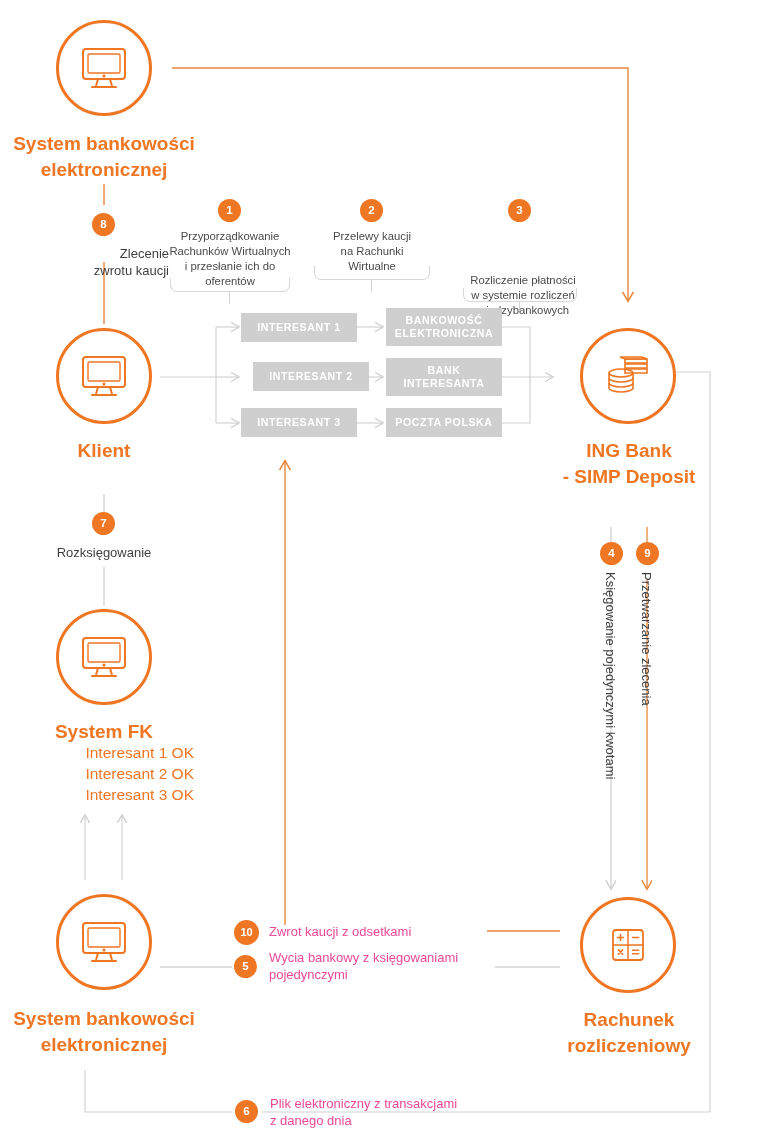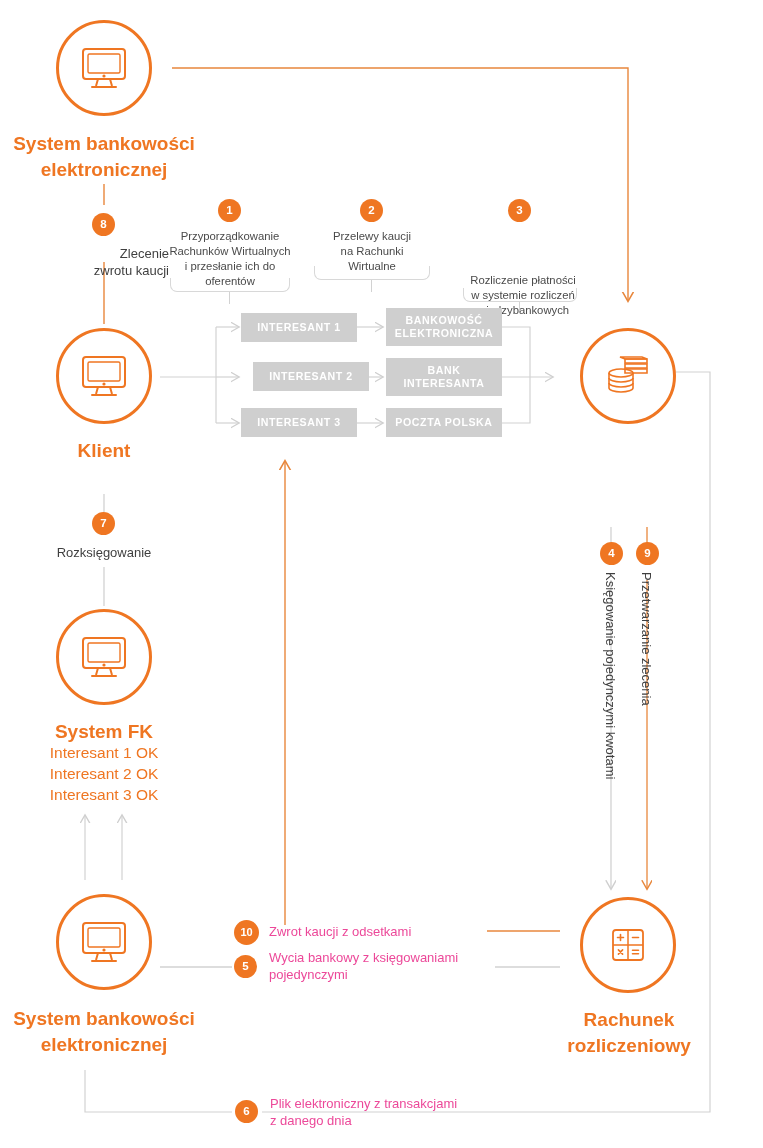--- a/index.html
+++ b/index.html
@@ -252,20 +252,22 @@
         <path d="M22 10 L44 10 L44 14 L22 14 Z" fill="none" stroke="#ef7622" stroke-width="1.6"></path>
         <path d="M22 15 L44 15 L44 19 L22 19 Z" fill="none" stroke="#ef7622" stroke-width="1.6"></path>
         <path d="M17 3 L39 3 L44 5 L22 5 Z" fill="none" stroke="#ef7622" stroke-width="1.6"></path>
         <ellipse cx="18" cy="19" rx="12" ry="4" fill="none" stroke="#ef7622" stroke-width="1.6"></ellipse>
         <path d="M6 19 L6 24 A12 4 0 0 0 30 24 L30 19" fill="none" stroke="#ef7622" stroke-width="1.6"></path>
         <path d="M6 24 L6 29 A12 4 0 0 0 30 29 L30 24" fill="none" stroke="#ef7622" stroke-width="1.6"></path>
         <path d="M6 29 L6 34 A12 4 0 0 0 30 34 L30 29" fill="none" stroke="#ef7622" stroke-width="1.6"></path>
       </svg>
     </span>
   </div>
+  <div class="node-title" style="left:534px;top:438px;width:190px;">ING Bank
+- SIMP Deposit</div>
 
   <div class="badge" style="left:600px;top:542px;">4</div>
   <div class="vcap" style="left:618px;top:572px;">Księgowanie pojedynczymi kwotami</div>
 
   <div class="badge" style="left:636px;top:542px;">9</div>
   <div class="vcap" style="left:654px;top:572px;">Przetwarzanie zlecenia</div>
 
   <div class="badge" style="left:92px;top:512px;">7</div>
   <div class="step-cap-c" style="left:24px;top:544px;width:160px;">Rozksięgowanie</div>
 
@@ -274,21 +276,21 @@
       <svg width="48" height="44" viewBox="0 0 48 44">
         <rect x="3" y="3" width="42" height="30" rx="3" fill="none" stroke="#ef7622" stroke-width="2"></rect>
         <rect x="8" y="8" width="32" height="19" rx="1.5" fill="none" stroke="#ef7622" stroke-width="1.4"></rect>
         <circle cx="24" cy="30" r="1.6" fill="#ef7622"></circle>
         <path d="M18 33 L16 40 M30 33 L32 40" stroke="#ef7622" stroke-width="2" fill="none"></path>
         <path d="M12 41 L36 41" stroke="#ef7622" stroke-width="2" stroke-linecap="round"></path>
       </svg>
     </span>
   </div>
   <div class="node-title" style="left:24px;top:719px;width:160px;">System FK</div>
-  <div class="node-sub" style="left:14px;top:742px;width:180px;">Interesant 1 OK
+  <div class="node-sub" style="left:14px;top:742px;width:180px;text-align:right;">Interesant 1 OK
 Interesant 2 OK
 Interesant 3 OK</div>
 
   <div class="node-circle" style="left:56px;top:894px;">
     <span>
       <svg width="48" height="44" viewBox="0 0 48 44">
         <rect x="3" y="3" width="42" height="30" rx="3" fill="none" stroke="#ef7622" stroke-width="2"></rect>
         <rect x="8" y="8" width="32" height="19" rx="1.5" fill="none" stroke="#ef7622" stroke-width="1.4"></rect>
         <circle cx="24" cy="30" r="1.6" fill="#ef7622"></circle>
         <path d="M18 33 L16 40 M30 33 L32 40" stroke="#ef7622" stroke-width="2" fill="none"></path>

